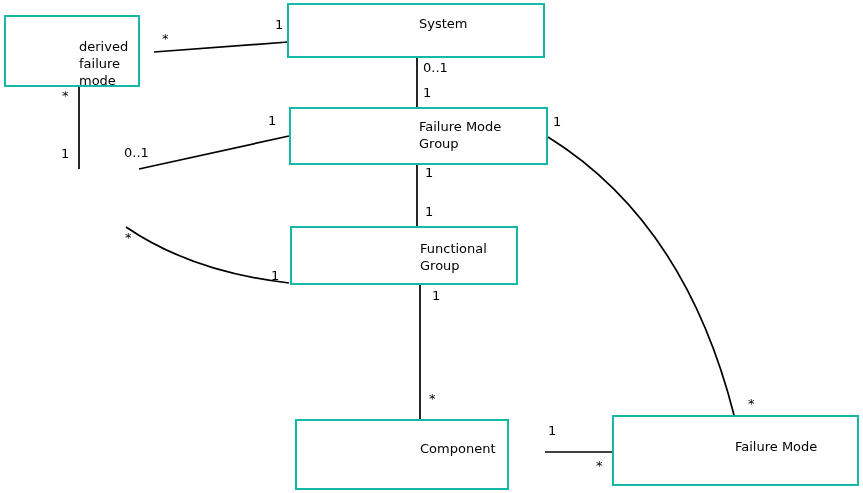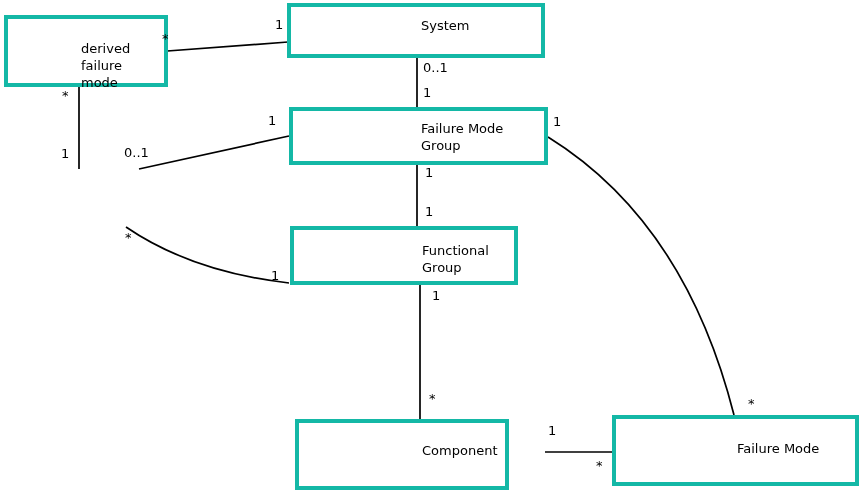--- a/index.html
+++ b/index.html
@@ -18,21 +18,21 @@
     width: 863px; height: 493px;
   }
   svg.connectors line, svg.connectors path {
     stroke: #000000;
     stroke-width: 1.7;
     fill: none;
   }
   .node {
     position: absolute;
     box-sizing: border-box;
-    border: 4px solid #14b8a6;
+    border: 2px solid #14b8a6;
     background: #ffffff;
   }
   .node-label {
     position: absolute;
     font-size: 13px;
     line-height: 17px;
     white-space: pre-line;
   }
   .mult {
     position: absolute;
@@ -51,21 +51,21 @@
     <line x1="79" y1="87" x2="79" y2="169"></line>
     <line x1="139" y1="169" x2="289" y2="136"></line>
     <line x1="417" y1="58" x2="417" y2="108"></line>
     <line x1="417" y1="165" x2="417" y2="227"></line>
     <line x1="420" y1="285" x2="420" y2="420"></line>
     <line x1="545" y1="452" x2="613" y2="452"></line>
     <path d="M548,137 Q685,222 734,415"></path>
     <path d="M126,227 Q192,272 289,283"></path>
   </svg>
 
-  <div class="node" style="left:4px;top:15px;width:164px;height:72px">
+  <div class="node" style="left:4px;top:15px;width:136px;height:72px">
     <span class="node-label" style="left:73px;top:21px">derived
 failure
 mode</span>
   </div>
 
   <div class="node" style="left:287px;top:3px;width:258px;height:55px">
     <span class="node-label" style="left:130px;top:10px">System</span>
   </div>
 
   <div class="node" style="left:289px;top:107px;width:259px;height:58px">

